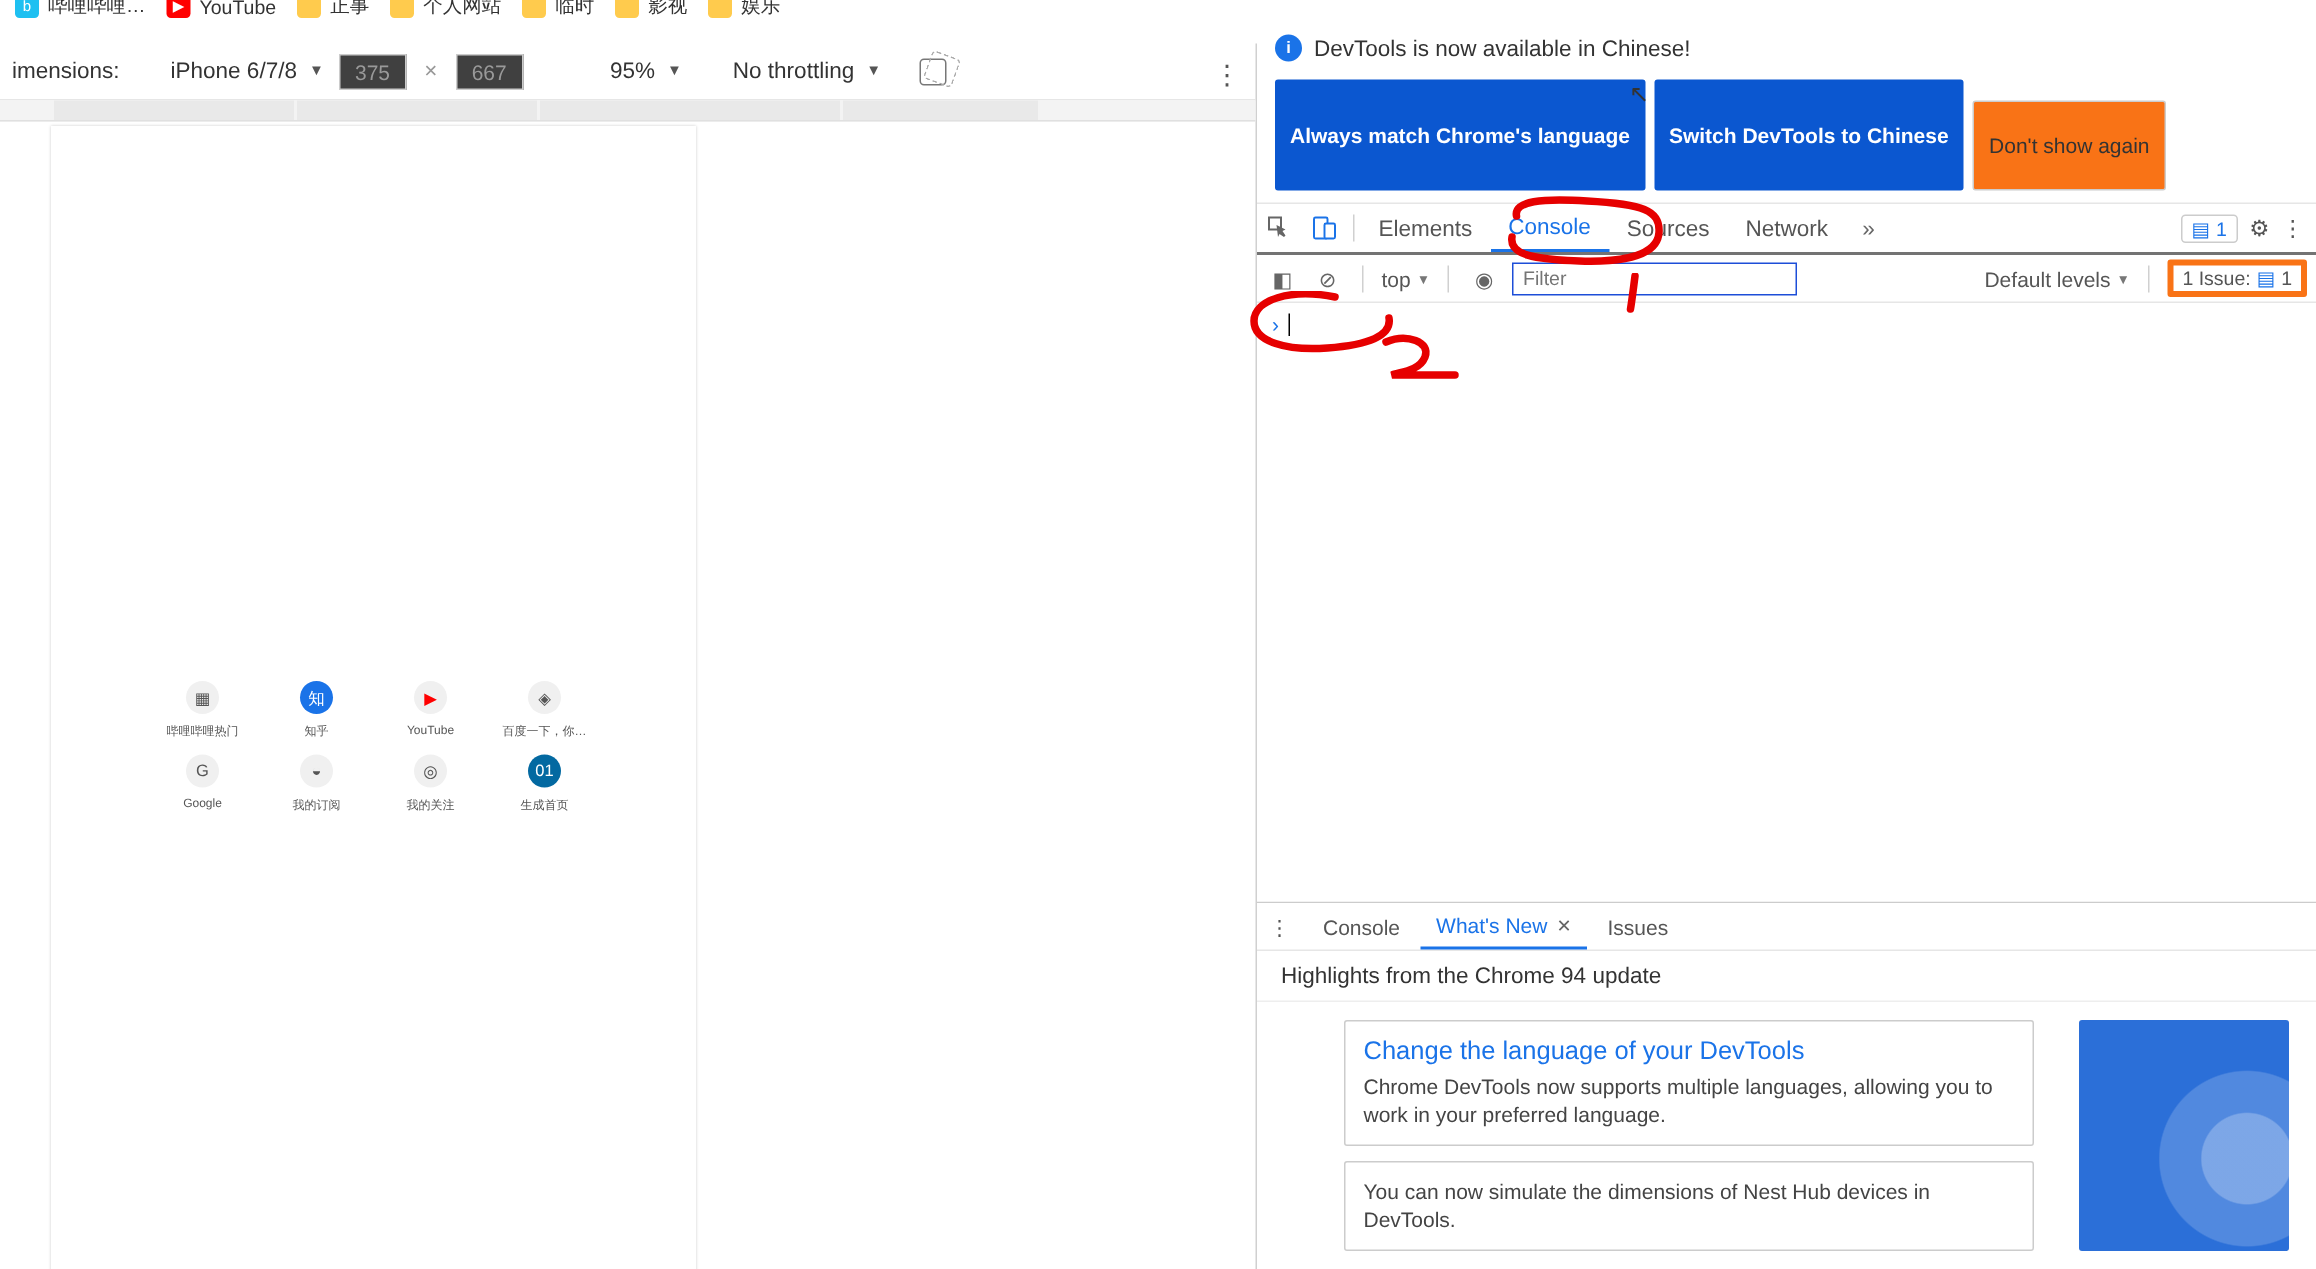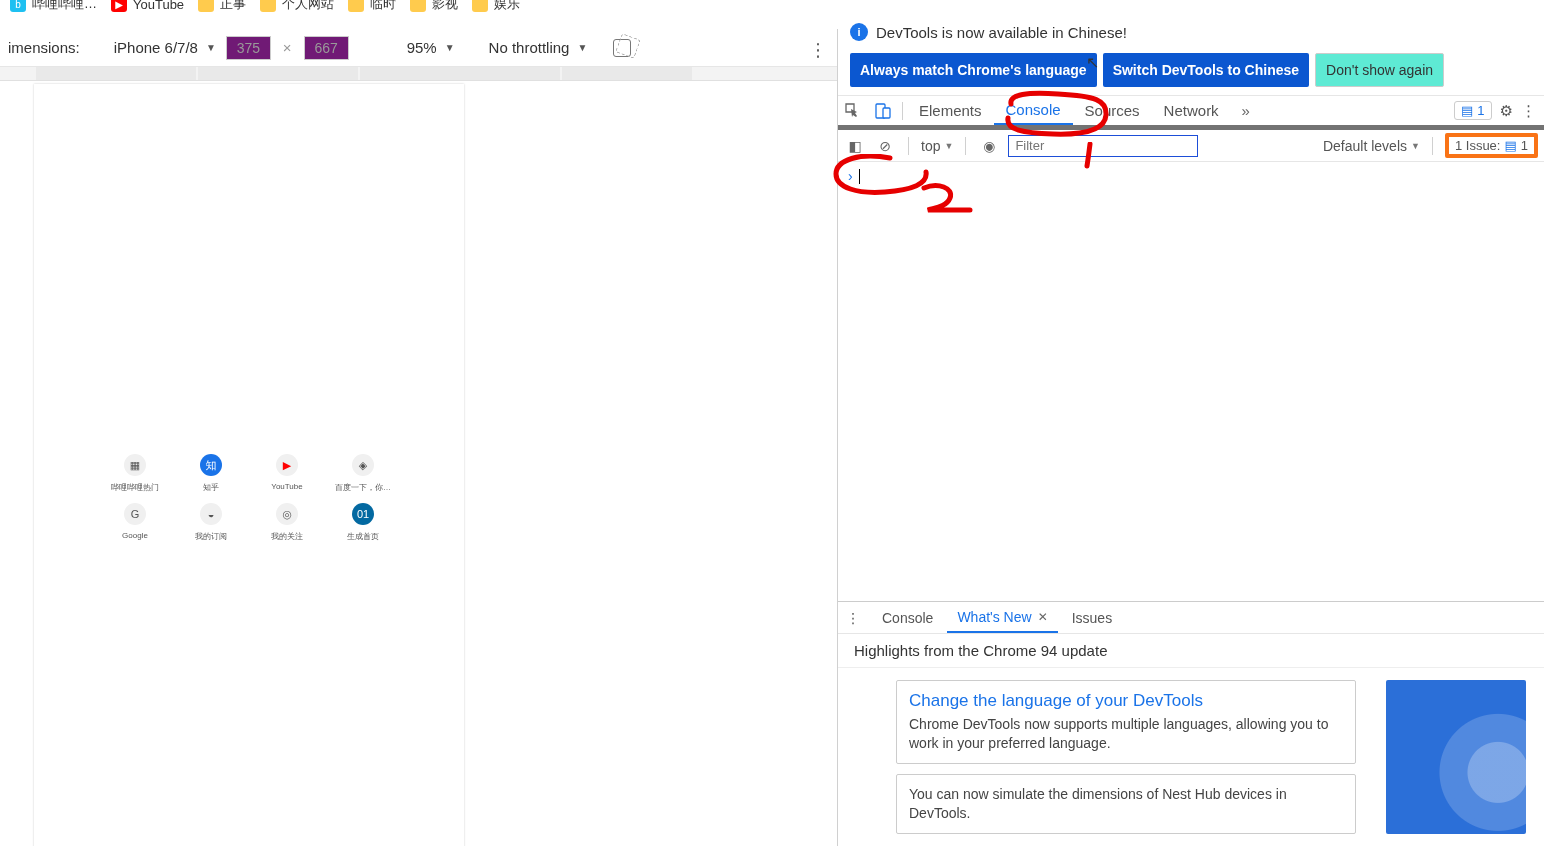--- a/index.html
+++ b/index.html
@@ -14,21 +14,21 @@
     .ico-folder { background: #ffcb4d; }
 
     
     .left-pane { position: absolute; top: 29px; left: 0; width: 838px; bottom: 0; background: #fff; border-right: 1px solid #d0d0d0; }
     .right-pane { position: absolute; top: 15px; left: 838px; right: 0; bottom: 0; background: #fff; display: flex; flex-direction: column; }
 
     
     .dev-toolbar { height: 38px; display: flex; align-items: center; gap: 10px; padding: 0 8px; font-size: 15px; color: #333; border-bottom: 1px solid #e6e6e6; position: relative; }
     .sel { cursor: pointer; display: flex; align-items: center; gap: 4px; margin-left: 24px; }
     .sel::after { content: "▼"; font-size: 10px; margin-left: 4px; color: #555; }
-    .dim-input { width: 45px; height: 24px; border: 1px solid #ccc; text-align: center; font-size: 14px; color: #999; background: #701a75; }
+    .dim-input { width: 45px; height: 24px; border: 1px solid #ccc; text-align: center; font-size: 14px; color: #999; background: #404040; }
     .dim-x { color: #999; margin: 0 2px; }
     .rotate-ico { width: 18px; height: 18px; border: 1.5px solid #777; border-radius: 3px; position: relative; }
     .rotate-ico::after { content: ""; position: absolute; width: 18px; height: 18px; border: 1.5px dashed #aaa; border-radius: 3px; top: -4px; left: 4px; transform: rotate(20deg); }
     .dots-v { position: absolute; right: 10px; top: 10px; font-size: 18px; color: #555; cursor: pointer; }
 
     
     .ruler { height: 14px; background: #f3f3f3; border-bottom: 1px solid #e0e0e0; position: relative; }
     .ruler-seg { position: absolute; height: 100%; background: #e9e9e9; }
 
     
@@ -36,25 +36,25 @@
 
     .shortcut-grid { position: absolute; top: 370px; left: 0; right: 0; display: flex; flex-wrap: wrap; justify-content: center; gap: 10px 18px; padding: 0 40px; }
     .shortcut { width: 58px; display: flex; flex-direction: column; align-items: center; gap: 6px; font-size: 8px; color: #555; text-align: center; }
     .sc-ico { width: 22px; height: 22px; border-radius: 50%; background: #f0f0f0; display: flex; align-items: center; justify-content: center; font-size: 11px; }
 
     
     .lang-banner { padding: 8px 12px; display: flex; flex-wrap: wrap; align-items: center; gap: 8px; font-size: 15px; color: #333; border-bottom: 1px solid #e6e6e6; position: relative; }
     .info-ico { width: 18px; height: 18px; border-radius: 50%; background: #1a73e8; color: #fff; display: inline-flex; align-items: center; justify-content: center; font-size: 11px; font-weight: bold; }
     .lang-btns { display: flex; gap: 6px; margin-top: 4px; width: 100%; }
     .btn-blue { background: #0b57d0; color: #fff; border: none; padding: 6px 10px; font-size: 14px; font-weight: 600; border-radius: 2px; cursor: pointer; }
-    .btn-gray { background: #5eead4; color: #333; border: 1px solid #ccc; padding: 8px 10px; font-size: 14px; border-radius: 2px; cursor: pointer; }
+    .btn-gray { background: #f97316; color: #333; border: 1px solid #ccc; padding: 21px 10px; font-size: 14px; border-radius: 2px; cursor: pointer; margin-top: 14px; }
     .cursor-arrow { position: absolute; top: 38px; left: 248px; font-size: 16px; pointer-events:none; }
 
     
-    .tabs-bar { height: 34px; display: flex; align-items: center; border-bottom: 5px solid #737373; font-size: 15px; color: #555; position: relative; }
+    .tabs-bar { height: 34px; display: flex; align-items: center; border-bottom: 2px solid #737373; font-size: 15px; color: #555; position: relative; }
     .tool-ico { width: 30px; height: 100%; display: flex; align-items: center; justify-content: center; color: #666; cursor: pointer; }
     .tool-ico.active { color: #1a73e8; }
     .tabs-bar .tab { padding: 0 12px; height: 100%; display: flex; align-items: center; cursor: pointer; }
     .tabs-bar .tab.active { color: #1a73e8; border-bottom: 2px solid #1a73e8; }
     .divider-v { width: 1px; height: 18px; background: #d0d0d0; margin: 0 4px; }
     .msg-badge { margin-left: auto; display: flex; align-items: center; gap: 4px; border: 1px solid #ccc; padding: 1px 6px; border-radius: 3px; font-size: 13px; color: #1a73e8; cursor: pointer; }
     .gear-ico { margin: 0 8px; color: #555; cursor: pointer; }
     .more-ico { margin-right: 8px; color: #555; cursor: pointer; }
 
     

